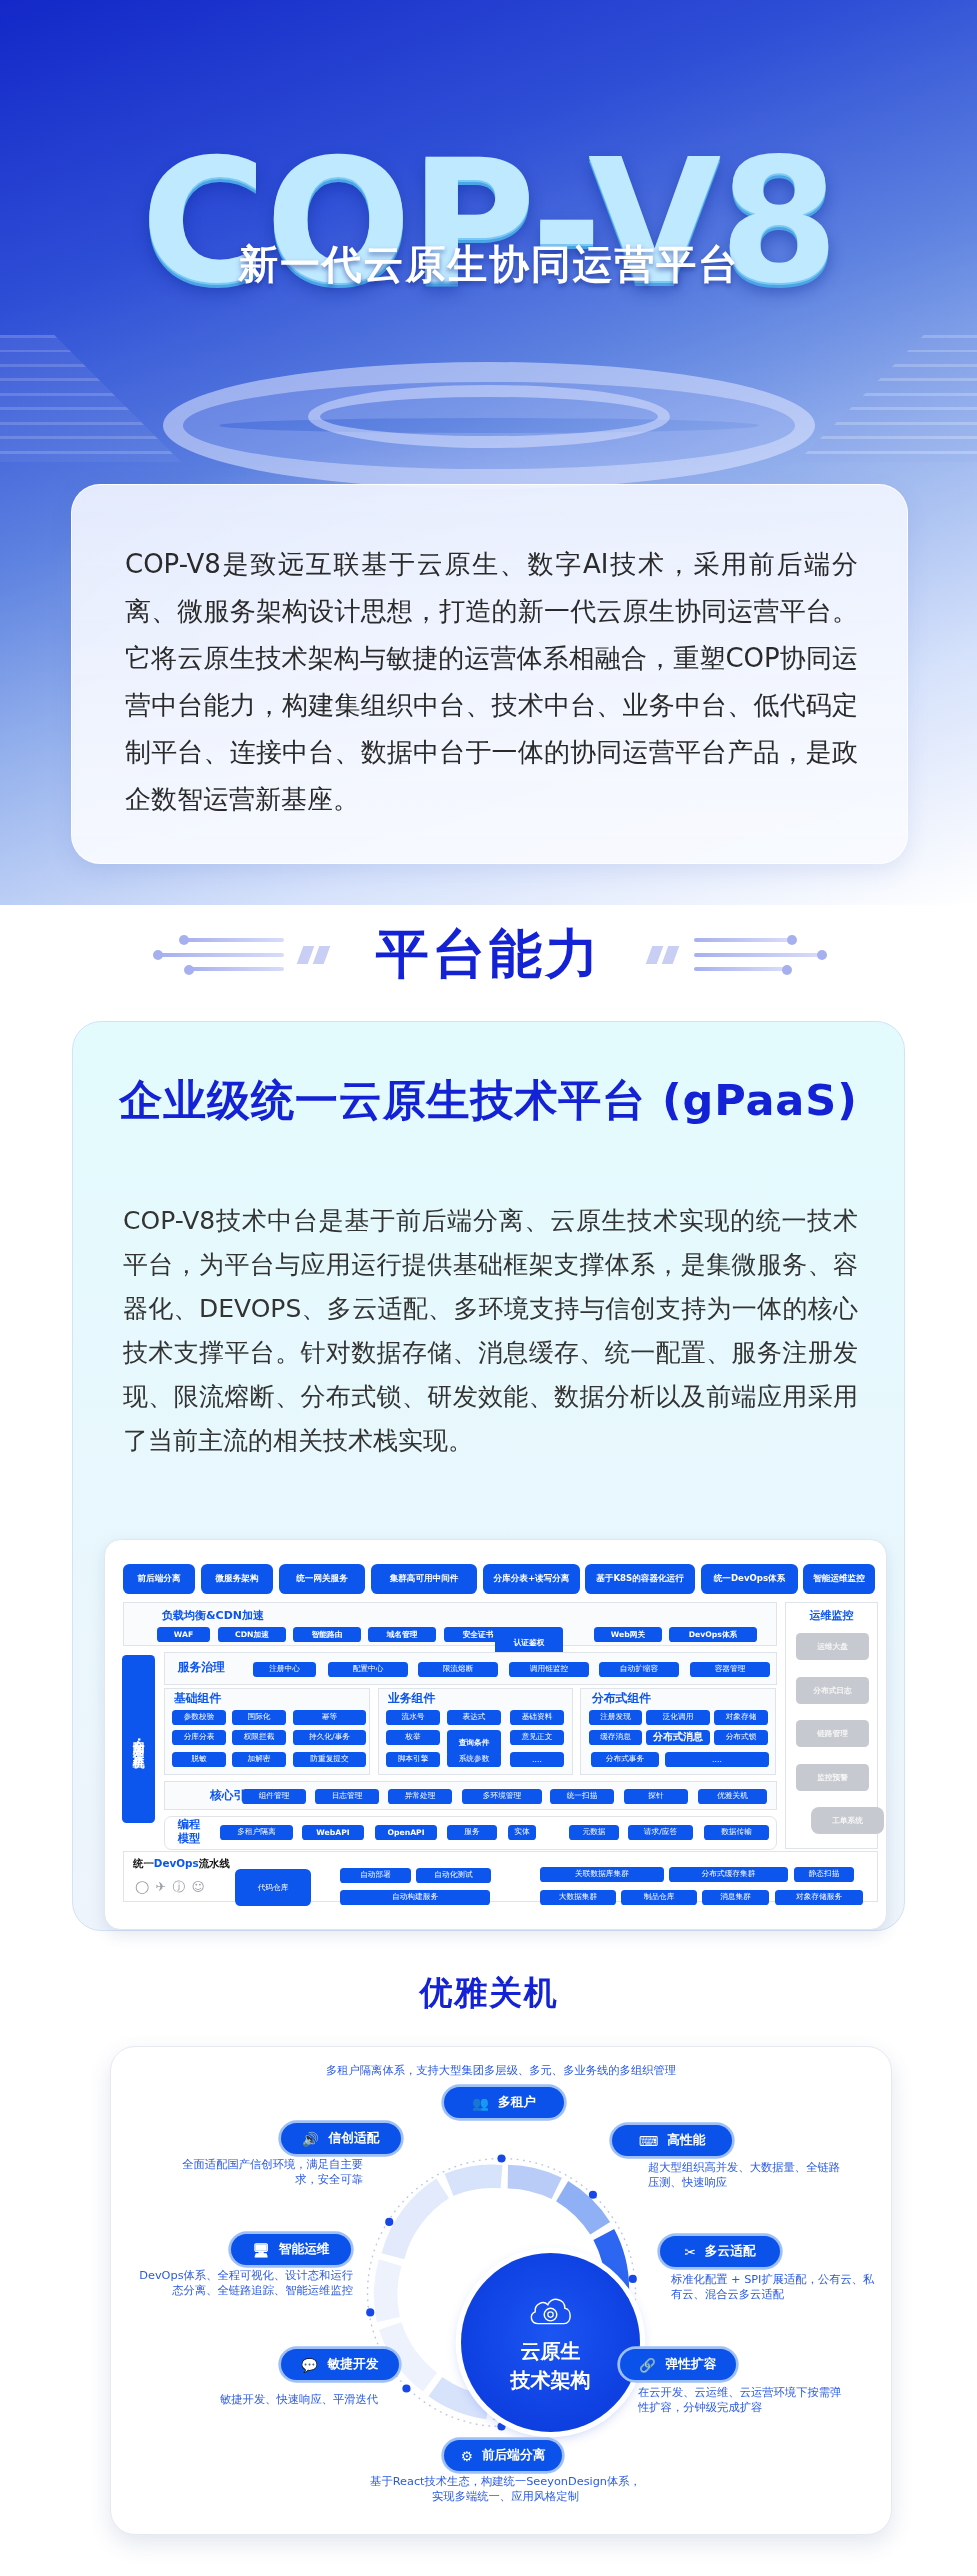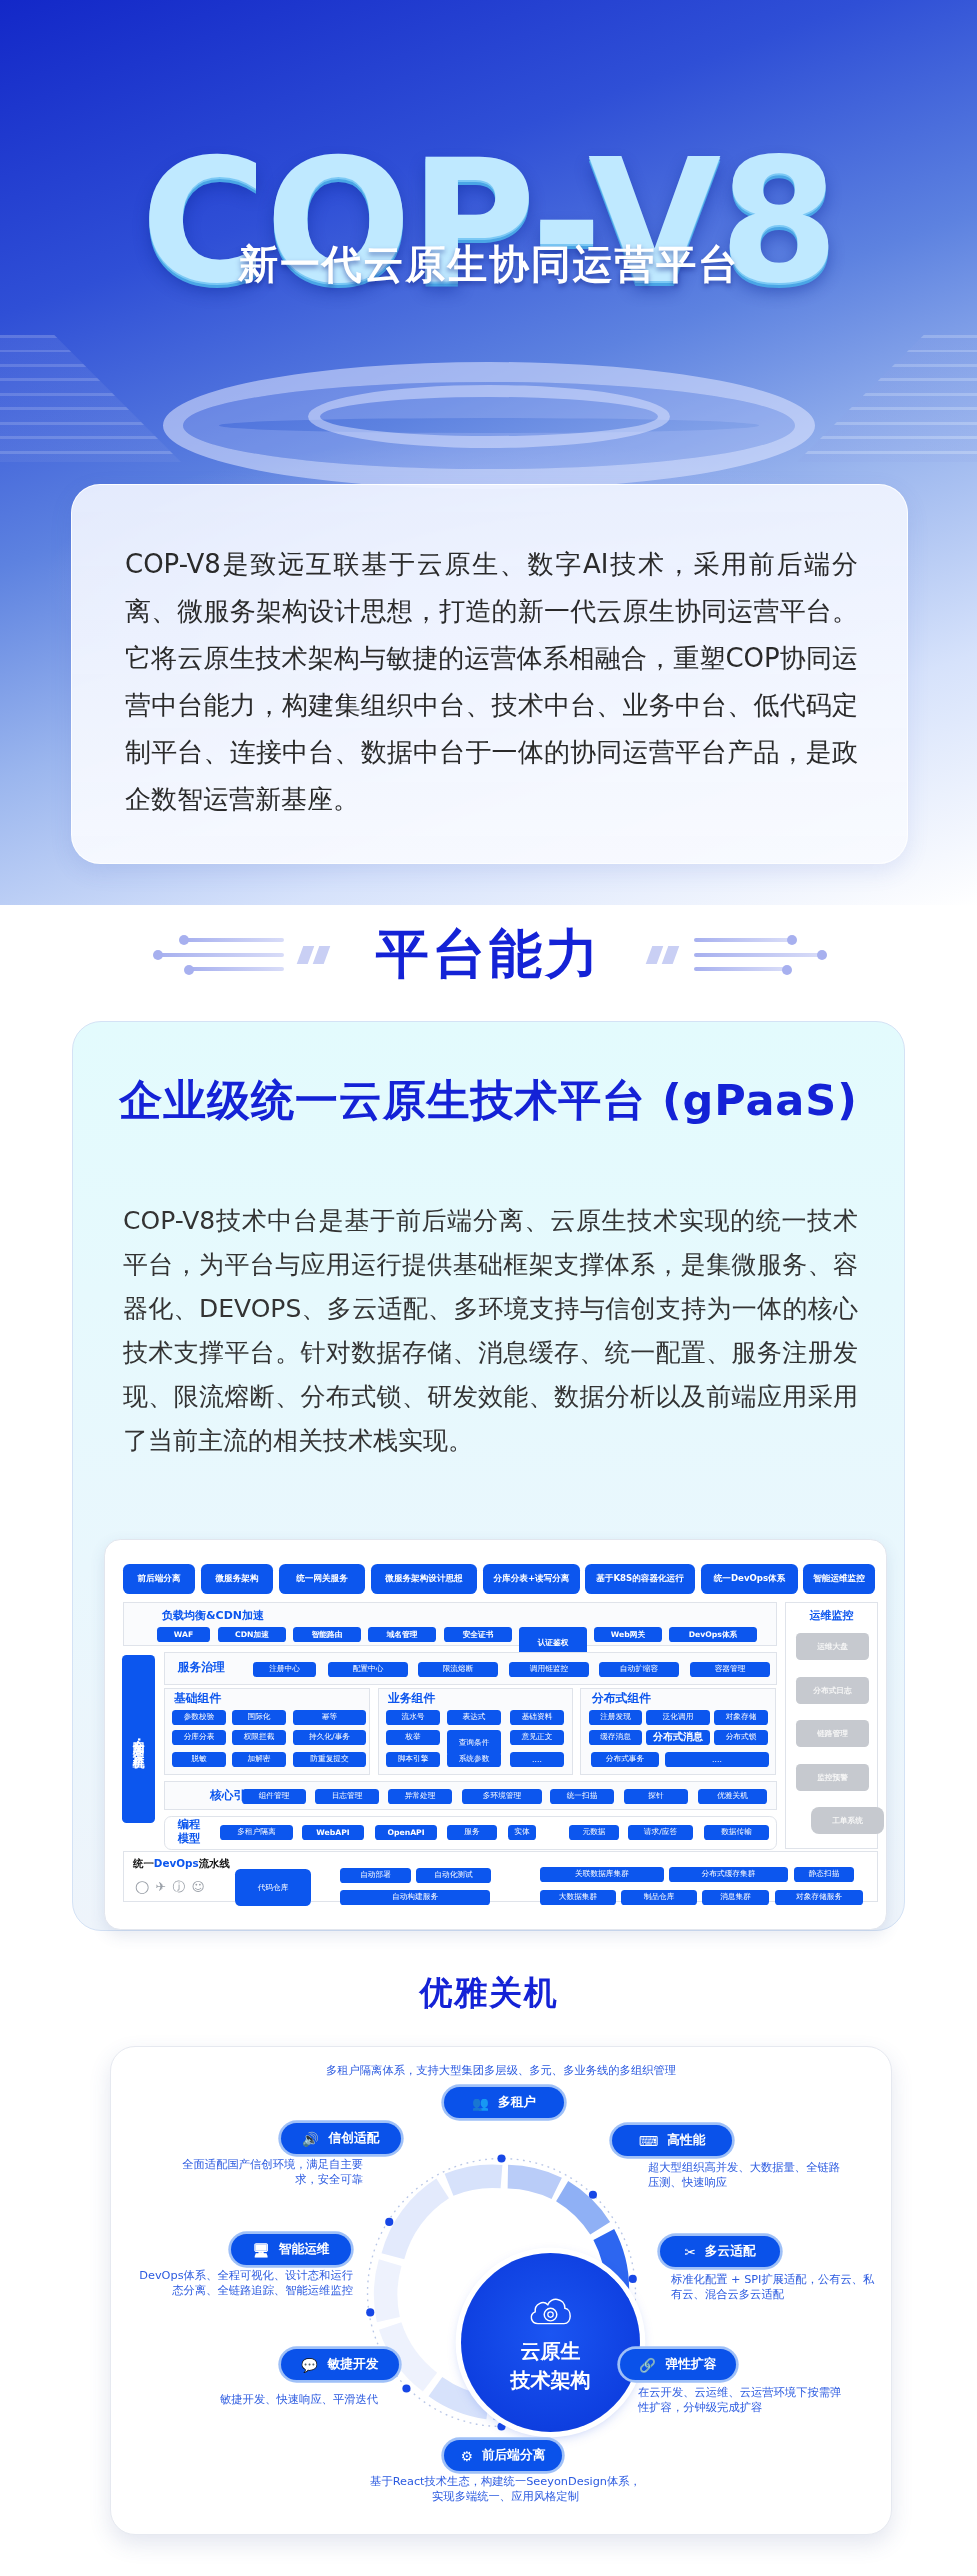--- a/index.html
+++ b/index.html
@@ -191,35 +191,35 @@
 <div class="gpaas-card">
   <div class="gpaas-title">企业级统一云原生技术平台 (gPaaS)</div>
   <p class="gpaas-text">COP-V8技术中台是基于前后端分离、云原生技术实现的统一技术平台，为平台与应用运行提供基础框架支撑体系，是集微服务、容器化、DEVOPS、多云适配、多环境支持与信创支持为一体的核心技术支撑平台。针对数据存储、消息缓存、统一配置、服务注册发现、限流熔断、分布式锁、研发效能、数据分析以及前端应用采用了当前主流的相关技术栈实现。</p>
 </div>
 
 <div class="arch">
 
   <div class="chip top" style="left:18px;width:72px;">前后端分离</div>
   <div class="chip top" style="left:96px;width:72px;">微服务架构</div>
   <div class="chip top" style="left:174px;width:86px;">统一网关服务</div>
-  <div class="chip top" style="left:266px;width:106px;">微服务架构设计思想</div>
+  <div class="chip top" style="left:266px;width:106px;">集群高可用中间件</div>
   <div class="chip top" style="left:378px;width:97px;">分库分表+读写分离</div>
   <div class="chip top" style="left:480px;width:110px;">基于K8S的容器化运行</div>
   <div class="chip top" style="left:596px;width:97px;">统一DevOps体系</div>
   <div class="chip top" style="left:698px;width:72px;">智能运维监控</div>
 
   <div class="panel" style="left:18px;top:62px;width:654px;height:44px;">
     <div class="panel-title" style="left:38px;top:5.4px;font-size:11px;">负载均衡&amp;CDN加速</div>
   </div>
   <div class="chip" style="left:52px;top:87px;width:53px;height:15.4px;">WAF</div>
   <div class="chip" style="left:113px;top:87px;width:68px;height:15.4px;">CDN加速</div>
   <div class="chip" style="left:188px;top:87px;width:68px;height:15.4px;">智能路由</div>
   <div class="chip" style="left:263px;top:87px;width:68px;height:15.4px;">域名管理</div>
   <div class="chip" style="left:339px;top:87px;width:68px;height:15.4px;">安全证书</div>
-  <div class="chip" style="left:414px;top:87px;width:68px;height:32px;">认证鉴权</div>
+  <div class="chip" style="left:390px;top:87px;width:68px;height:32px;">认证鉴权</div>
   <div class="chip" style="left:489px;top:87px;width:68px;height:15.4px;">Web网关</div>
   <div class="chip" style="left:564px;top:87px;width:88px;height:15.4px;">DevOps体系</div>
 
   <div class="side-bar">安全加固·堡垒机</div>
 
   <div class="panel" style="left:59px;top:112px;width:613px;height:33px;">
     <div class="panel-title" style="left:12.7px;top:7.2px;">服务治理</div>
   </div>
   <div class="chip" style="left:148px;top:122px;width:63px;height:14.5px;font-weight:normal;">注册中心</div>
   <div class="chip" style="left:223px;top:122px;width:80px;height:14.5px;font-weight:normal;">配置中心</div>
@@ -241,21 +241,21 @@
   <div class="chip" style="left:127px;top:212px;width:54px;height:14.5px;font-weight:normal;">加解密</div>
   <div class="chip" style="left:188px;top:212px;width:73px;height:14.5px;font-weight:normal;">防重复提交</div>
 
   <div class="panel" style="left:273px;top:148px;width:195px;height:87px;">
     <div class="panel-title" style="left:9px;top:1.8px;">业务组件</div>
   </div>
   <div class="chip" style="left:281px;top:170px;width:54px;height:14.5px;font-weight:normal;">流水号</div>
   <div class="chip" style="left:342px;top:170px;width:54px;height:14.5px;font-weight:normal;">表达式</div>
   <div class="chip" style="left:405px;top:170px;width:54px;height:14.5px;font-weight:normal;">基础资料</div>
   <div class="chip" style="left:281px;top:190px;width:54px;height:14.5px;font-weight:normal;">枚举</div>
-  <div class="chip" style="left:342px;top:190px;width:54px;height:26px;font-weight:normal;">查询条件</div>
+  <div class="chip" style="left:342px;top:190px;width:54px;height:26px;font-weight:bold;">查询条件</div>
   <div class="chip" style="left:405px;top:190px;width:54px;height:14.5px;font-weight:normal;">意见正文</div>
   <div class="chip" style="left:281px;top:212px;width:54px;height:14.5px;font-weight:normal;">脚本引擎</div>
   <div class="chip" style="left:342px;top:212px;width:54px;height:14.5px;font-weight:normal;">系统参数</div>
   <div class="chip" style="left:405px;top:212px;width:54px;height:14.5px;font-weight:normal;">....</div>
 
   <div class="panel" style="left:475px;top:148px;width:196px;height:87px;">
     <div class="panel-title" style="left:11px;top:1.8px;">分布式组件</div>
   </div>
   <div class="chip" style="left:484px;top:170px;width:53px;height:14.5px;font-weight:normal;">注册发现</div>
   <div class="chip" style="left:541px;top:170px;width:64px;height:14.5px;font-weight:normal;">泛化调用</div>

